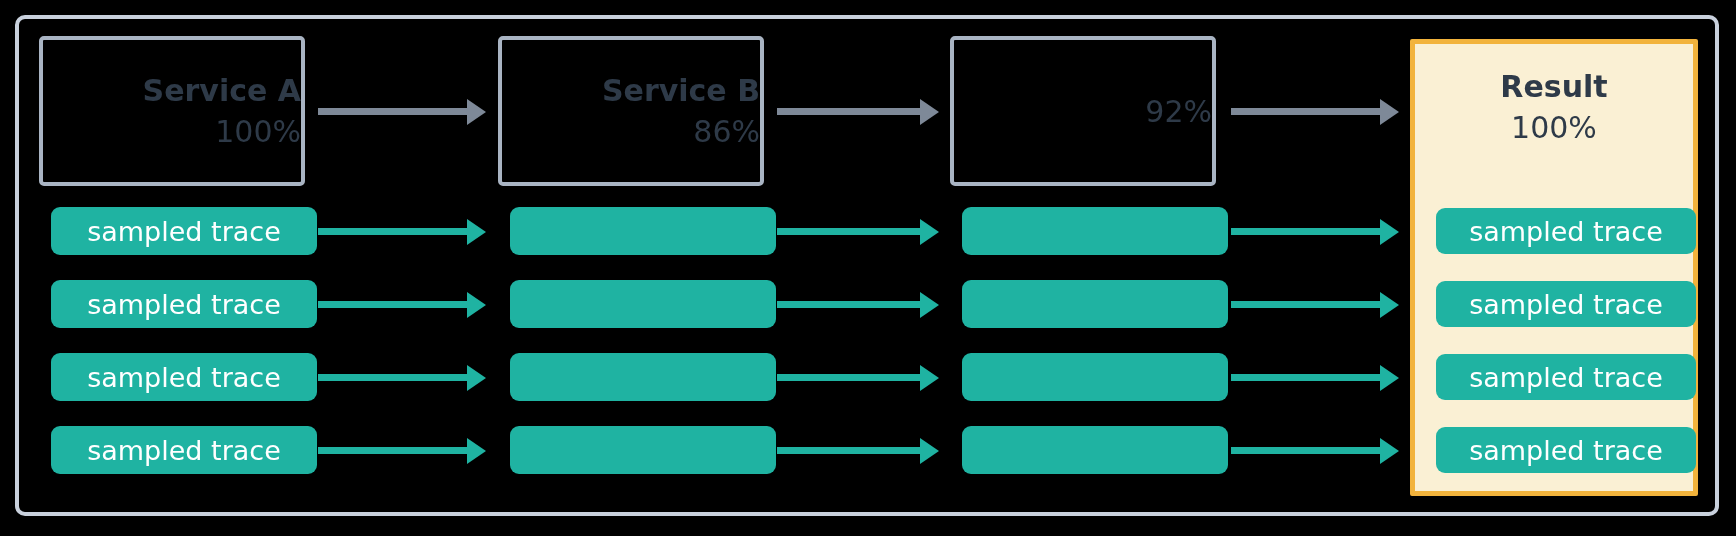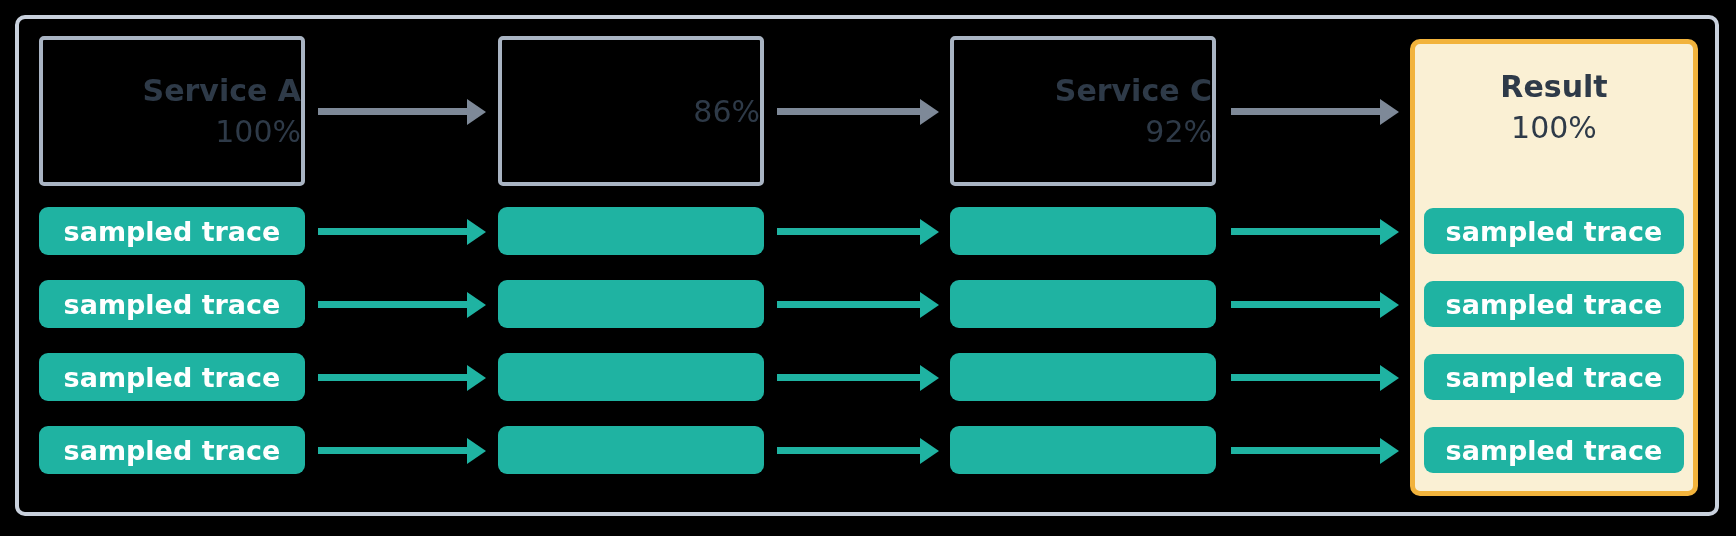--- a/index.html
+++ b/index.html
@@ -58,41 +58,42 @@
     color:var(--service-text);
     line-height:1.1;
   }
   .result{
     position:absolute;
     left:1410px; top:39px;
     width:288px; height:457px;
     box-sizing:border-box;
     background:var(--result-fill);
     border:5px solid var(--result-border);
-    border-radius:10px;
+    border-radius:2px;
   }
   .result-header{
     display:flex;
     flex-direction:column;
     align-items:center;
     gap:8px;
     margin-top:26px;
   }
   .pill{
     position:absolute;
     width:266px; height:48px;
     background:var(--trace);
     border-radius:9px;
     display:flex;
     align-items:center;
     justify-content:center;
     color:var(--trace-text);
     font-size:27px;
-    font-weight:700;
+    font-weight:400;
     box-sizing:border-box;
+    margin-left:12px;
   }
   .result .pill{
     width:260px; height:46px;
     left:9px;
   }
   .arrow{
     position:absolute;
     height:7px;
   }
   .arrow::after{
@@ -116,24 +117,24 @@
 
 <div class="canvas">
 
   <div class="frame"></div>
 
   <div class="node" style="left:39px;">
     <div class="node-title">Service A</div>
     <div class="node-percent">100%</div>
   </div>
   <div class="node" style="left:498px;">
+    <div class="node-title">Service B</div>
     <div class="node-percent">86%</div>
   </div>
   <div class="node" style="left:950px;">
-    <div class="node-title">Service C</div>
     <div class="node-percent">92%</div>
   </div>
 
   <div class="result">
     <div class="result-header">
       <div class="node-title">Result</div>
       <div class="node-percent">100%</div>
     </div>
     <div class="pill" style="top:164px;">sampled trace</div>
     <div class="pill" style="top:237px;">sampled trace</div>

